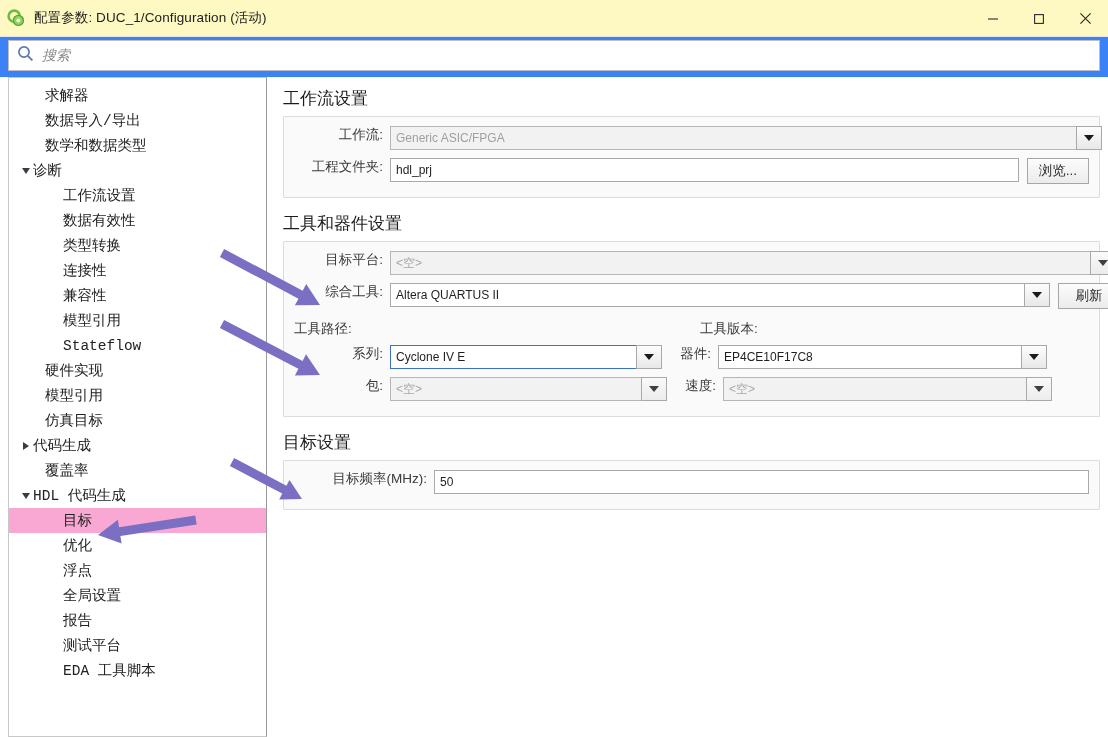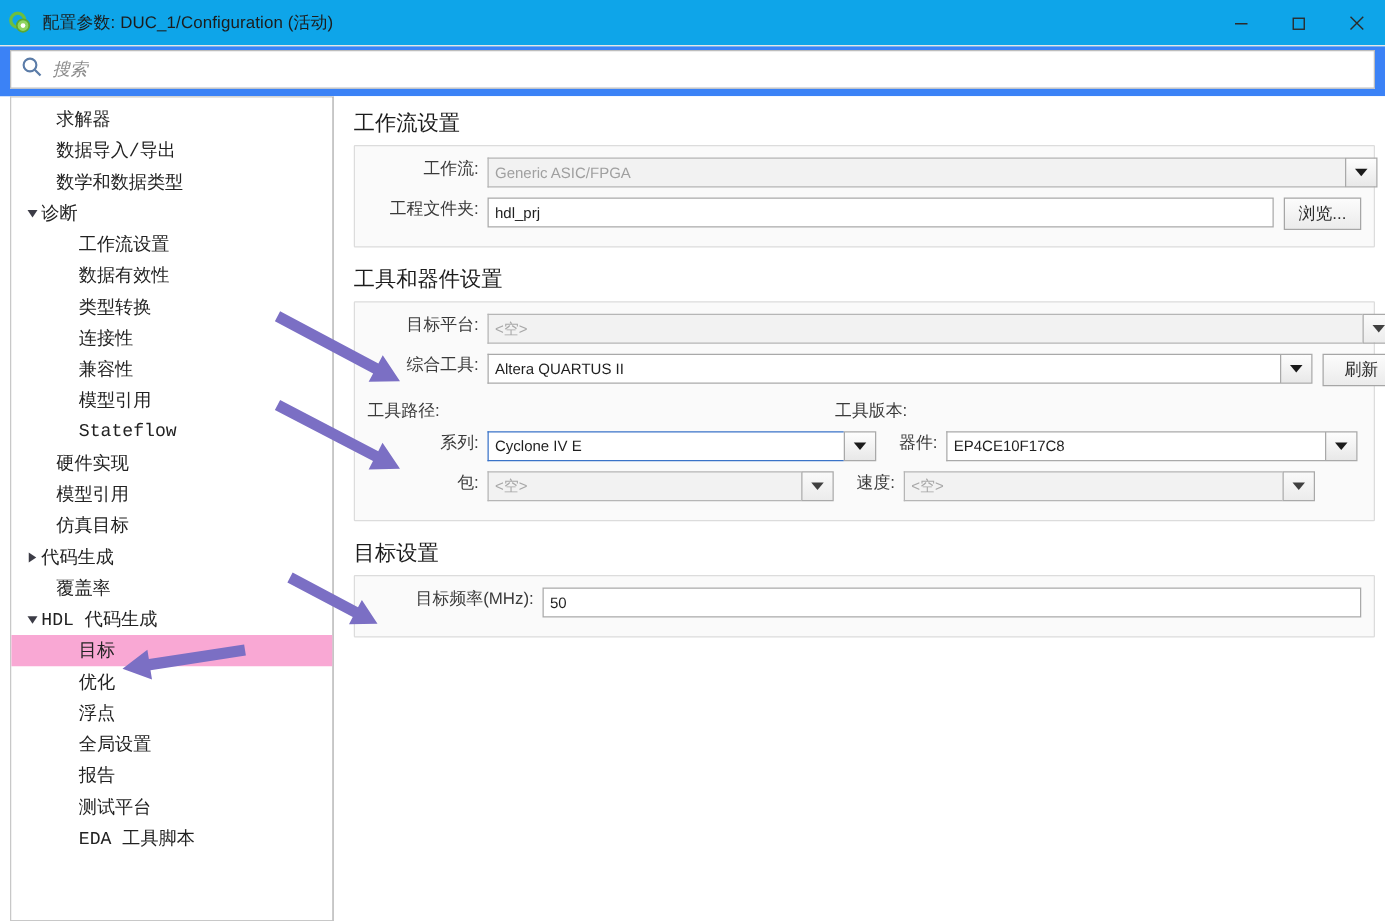--- a/index.html
+++ b/index.html
@@ -8,21 +8,21 @@
     width:1108px; height:737px;
     font-family: "Liberation Sans", "DejaVu Sans", sans-serif;
     background:#ffffff;
     overflow:hidden;
     -webkit-font-smoothing: antialiased;
   }
 
   
   .titlebar{
     height:37px; display:flex; align-items:center;
-    background:#0ea5e9; border-bottom:1px solid #e6e6e6;
+    background:#fef9c3; border-bottom:1px solid #e6e6e6;
     position:relative;
   }
   .app-icon{
     width:18px; height:18px; margin-left:7px; margin-right:9px;
     flex:0 0 auto; position:relative;
   }
   .title-text{
     font-size:13.5px; color:#1c1c1c; letter-spacing:0.1px;
     white-space:nowrap;
   }
@@ -118,21 +118,21 @@
   }
   .arrowbtn.dis .dn{ border-top-color:#404040; }
   .btn{
     height:26px; min-width:62px; padding:0 10px;
     border:1px solid #a6a6a6; background:linear-gradient(#fcfcfc,#ebebeb);
     font-size:13.5px; color:#2b2b2b;
     display:flex; align-items:center; justify-content:center;
     margin-left:8px; flex:0 0 auto; white-space:nowrap;
   }
 
-  .subrow{ display:flex; align-items:center; height:26px; margin-bottom:3px; }
+  .subrow{ display:flex; align-items:center; height:26px; margin-bottom:3px;gap:32px; }
   .sublbl{ font-size:13.5px; color:#3a3a3a; white-space:nowrap; }
 
   
   .anno{ position:absolute; left:0; top:0; width:1108px; height:737px; pointer-events:none; z-index:50; }
 </style>
 </head>
 <body>
 
 <div class="titlebar">
   <div class="app-icon">
@@ -355,21 +355,21 @@
         <div class="btn">刷新</div>
       </div>
 
       <div class="subrow" style="margin-top:5px">
         <div class="sublbl" style="width:96px">工具路径:</div>
         <div class="sublbl" style="margin-left:278px">工具版本:</div>
       </div>
 
       <div class="row">
         <div class="lbl" style="width:96px">系列:</div>
-        <div class="combo" style="width:311px">
+        <div class="combo" style="width:272px">
           <div class="fld focus">Cyclone IV E</div>
           <div class="arrowbtn">
               <i class="dn"></i>
             </div>
         </div>
         <div class="lbl" style="width:56px">器件:</div>
         <div class="combo" style="width:329px">
           <div class="fld">EP4CE10F17C8</div>
           <div class="arrowbtn">
               <i class="dn"></i>

